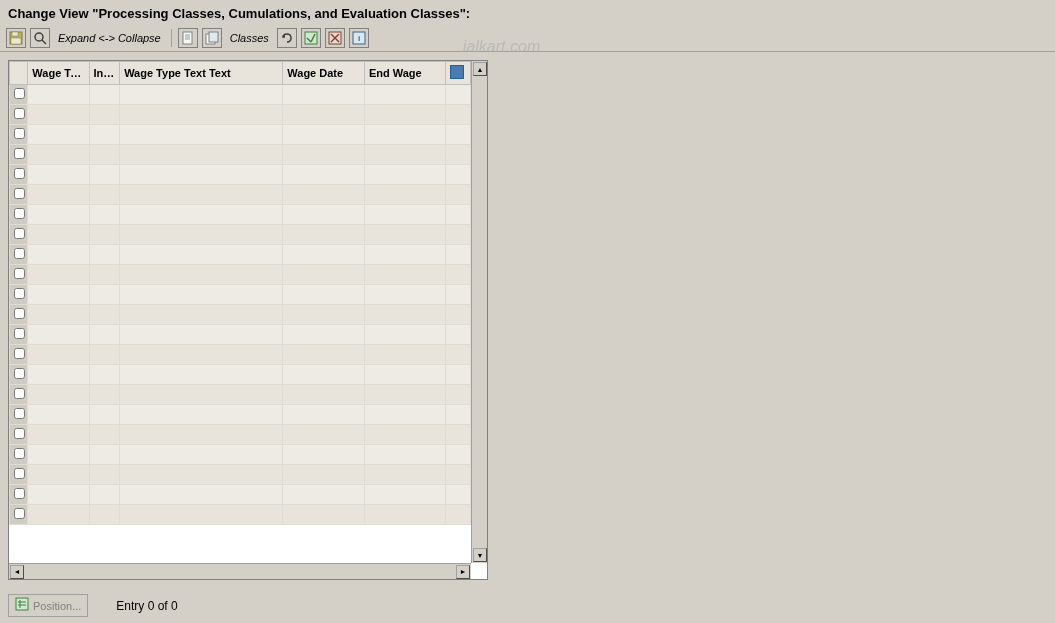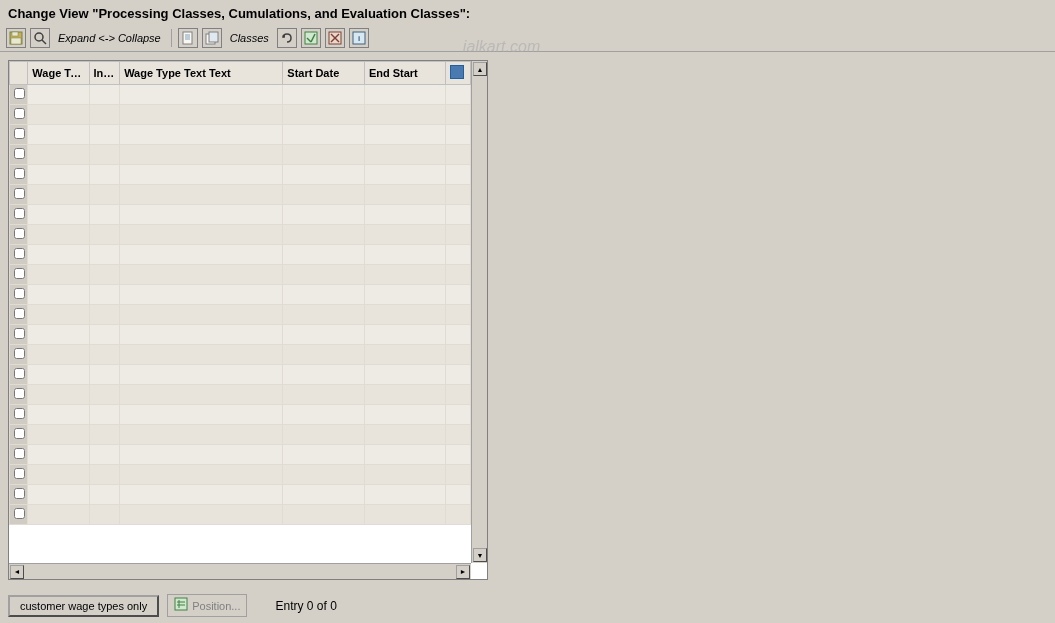--- a/index.html
+++ b/index.html
@@ -220,22 +220,22 @@
   <div class="content-area">
     <div class="table-container">
       <div style="overflow:hidden;width:calc(100% - 16px);height:calc(100% - 16px);">
         <table>
           <thead>
             <tr>
               <th class="col-checkbox"></th>
               <th class="col-wage-ty">Wage Ty...</th>
               <th class="col-inf">Inf...</th>
               <th class="col-wage-long">Wage Type Text Text</th>
-              <th class="col-start">Start Date</th>
-              <th class="col-end">End Start</th>
+              <th class="col-start">Wage Date</th>
+              <th class="col-end">End Wage</th>
               <th class="col-icon">
                 <div style="width:14px;height:14px;background:#4a7ab0;border:1px solid #2060a0;display:inline-block;"></div>
               </th>
             </tr>
           </thead>
           <tbody id="table-body">
           <tr>
                 <td style="background: rgb(208, 204, 196); width: 18px;"><input type="checkbox" style="width: 11px; height: 11px;"></td>
                 <td style="background: rgb(238, 234, 228);"></td>
                 <td style="background: rgb(238, 234, 228);"></td>
@@ -445,21 +445,20 @@
 
       <div style="position:absolute;bottom:0;left:0;width:calc(100% - 16px);height:16px;background:#d4d0c8;border-top:1px solid #a0a0a0;display:flex;align-items:center;">
         <div style="width:14px;height:14px;background:#d4d0c8;border:1px outset #a0a0a0;display:flex;align-items:center;justify-content:center;font-size:7px;cursor:pointer;margin:1px;">◄</div>
         <div style="flex:1;"></div>
         <div style="width:14px;height:14px;background:#d4d0c8;border:1px outset #a0a0a0;display:flex;align-items:center;justify-content:center;font-size:7px;cursor:pointer;margin:1px;">►</div>
       </div>
     </div>
   </div>
 
   <div class="footer-bar">
-    <button class="footer-btn">customer wage types only</button>
     <div style="display:flex;align-items:center;border:1px solid #a0a0a0;background:#d4d0c8;padding:2px 6px;gap:4px;">
       <span style="font-size:12px;">
         <svg width="14" height="14" viewBox="0 0 14 14">
             <rect x="1" y="1" width="12" height="12" fill="#d0e8d0" stroke="#408040" stroke-width="1"></rect>
             <line x1="3" y1="5" x2="11" y2="5" stroke="#408040" stroke-width="1"></line>
             <line x1="3" y1="8" x2="11" y2="8" stroke="#408040" stroke-width="1"></line>
             <line x1="5" y1="3" x2="5" y2="11" stroke="#408040" stroke-width="1"></line>
           </svg>
       </span>
       <button style="background:transparent;border:none;cursor:pointer;font-size:11px;color:#808080;">Position...</button>

